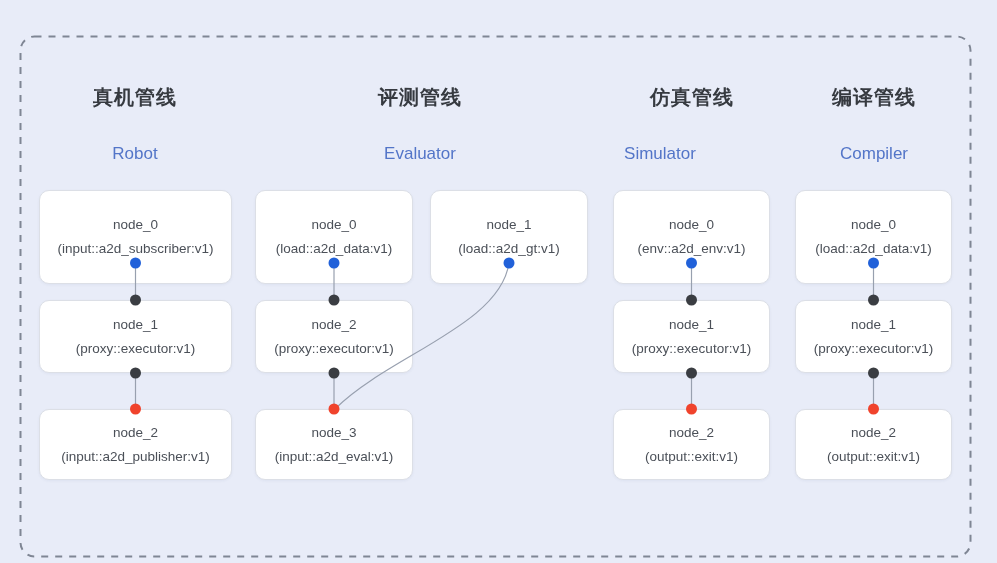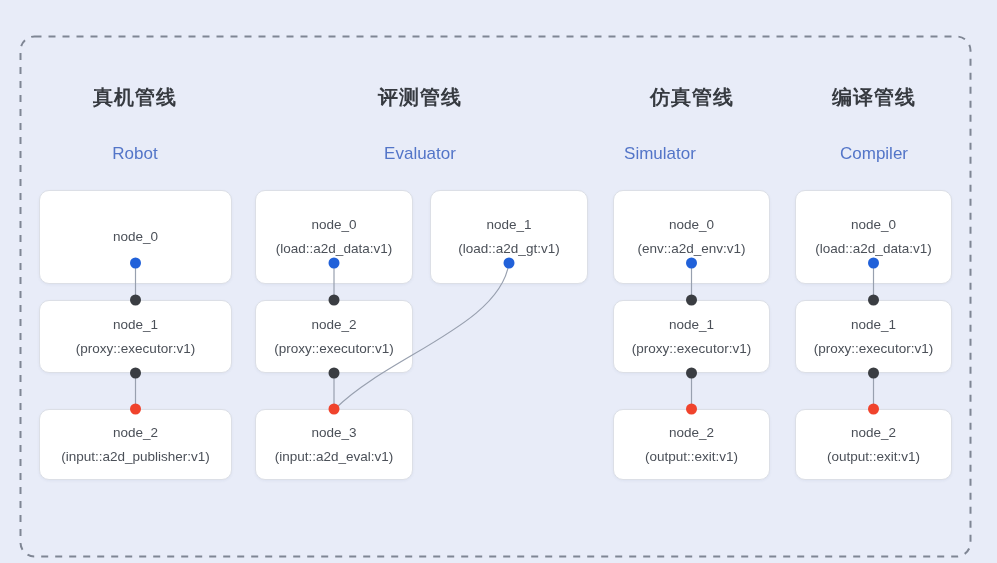--- a/index.html
+++ b/index.html
@@ -107,20 +107,21 @@
   <div class="title-cn" style="left:874px">编译管线</div>
   <div class="title-cn" style="left:692px">仿真管线</div>
 
   <div class="title-en" style="left:135px">Robot</div>
   <div class="title-en" style="left:420px">Evaluator</div>
   <div class="title-en" style="left:660px">Simulator</div>
   <div class="title-en" style="left:874px">Compiler</div>
 
   <div class="node col-robot row0">
     <div class="node-name">node_0</div>
+    <div class="node-type">(input::a2d_subscriber:v1)</div>
   </div>
   <div class="node col-robot row1">
     <div class="node-name">node_1</div>
     <div class="node-type">(proxy::executor:v1)</div>
   </div>
   <div class="node col-robot row2">
     <div class="node-name">node_2</div>
     <div class="node-type">(input::a2d_publisher:v1)</div>
   </div>
 

